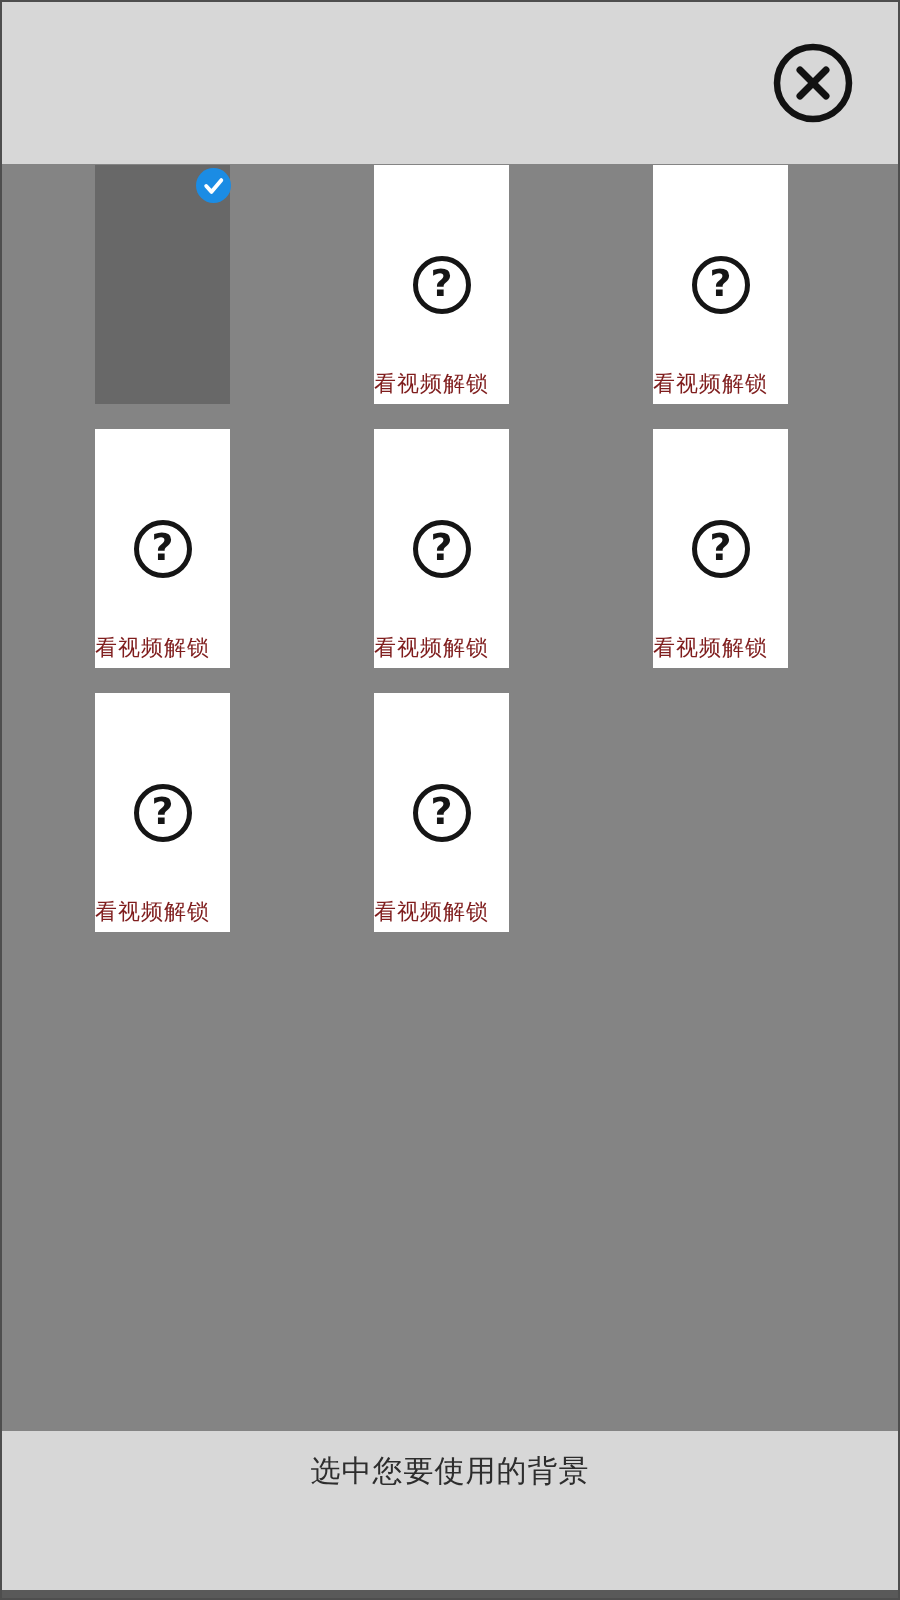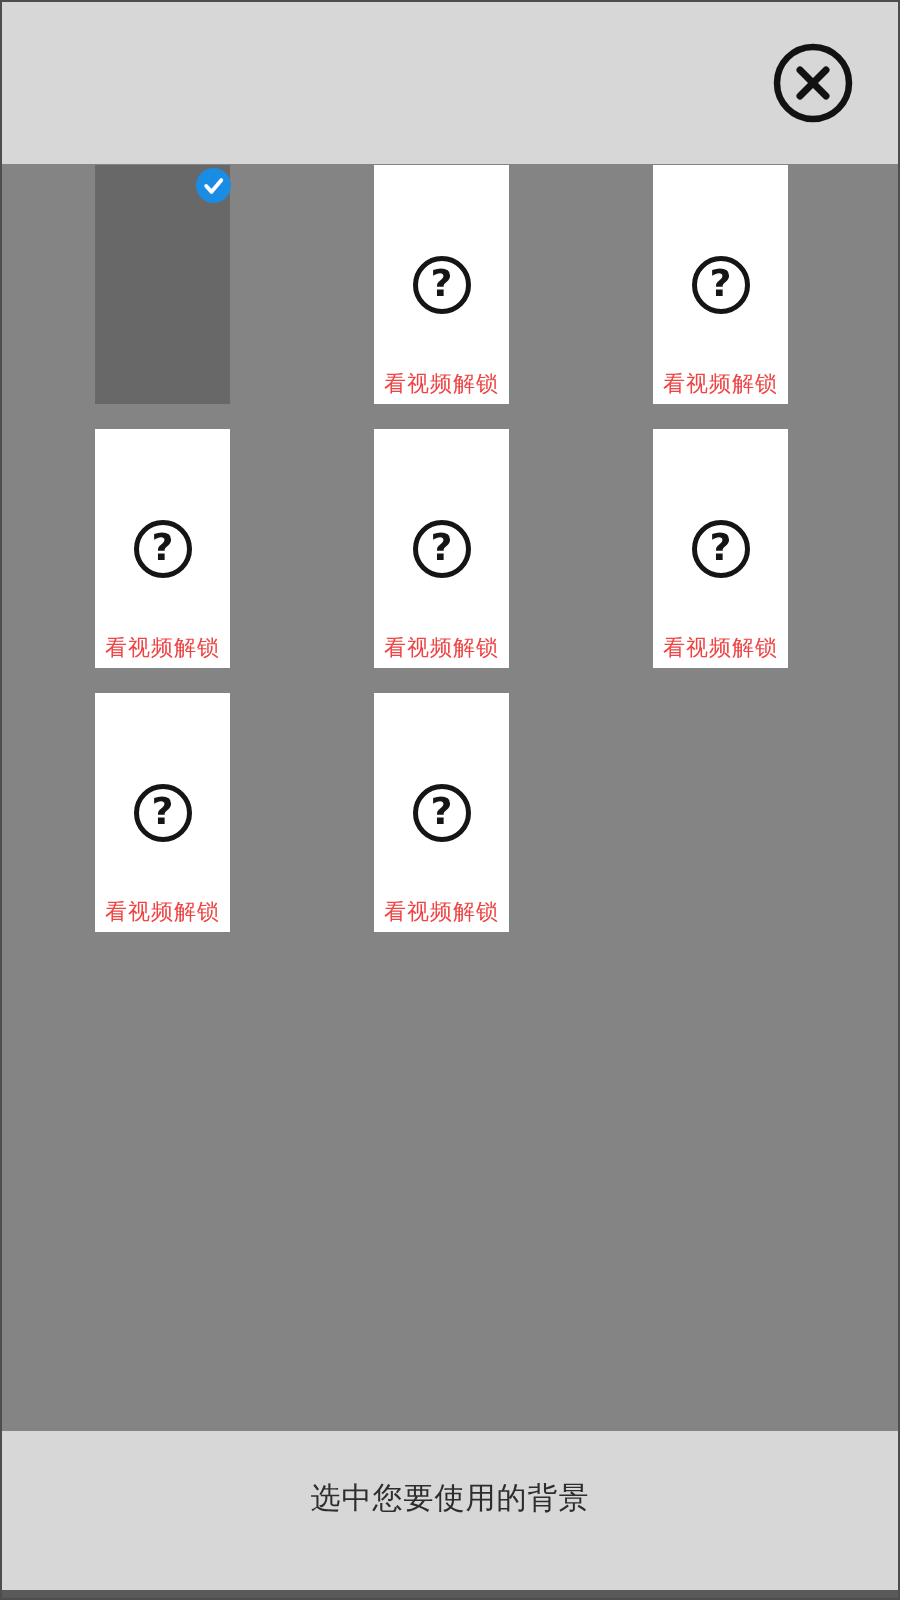--- a/index.html
+++ b/index.html
@@ -73,35 +73,35 @@
     font-weight: bold;
     font-size: 38px;
     line-height: 1;
     color: #151515;
     padding-bottom: 3px;
   }
   .unlock-label {
     position: absolute;
     bottom: 5px; left: 0;
     width: 100%;
-    text-align: center;
+    text-align: left;
     font-size: 22px;
     letter-spacing: 1px;
-    color: #ef4444;
+    color: #7f1d1d;
     white-space: nowrap;
   }
   
   .bottombar {
     height: 159px;
     background: #d7d7d7;
     flex: 0 0 auto;
     display: flex;
     justify-content: center;
     align-items: flex-start;
-    padding-top: 47px;
+    padding-top: 20px;
   }
   .caption {
     font-size: 30px;
     letter-spacing: 1px;
     color: #2d2d2d;
   }
   .bottom-strip {
     height: 8px;
     background: #595959;
     flex: 0 0 auto;

